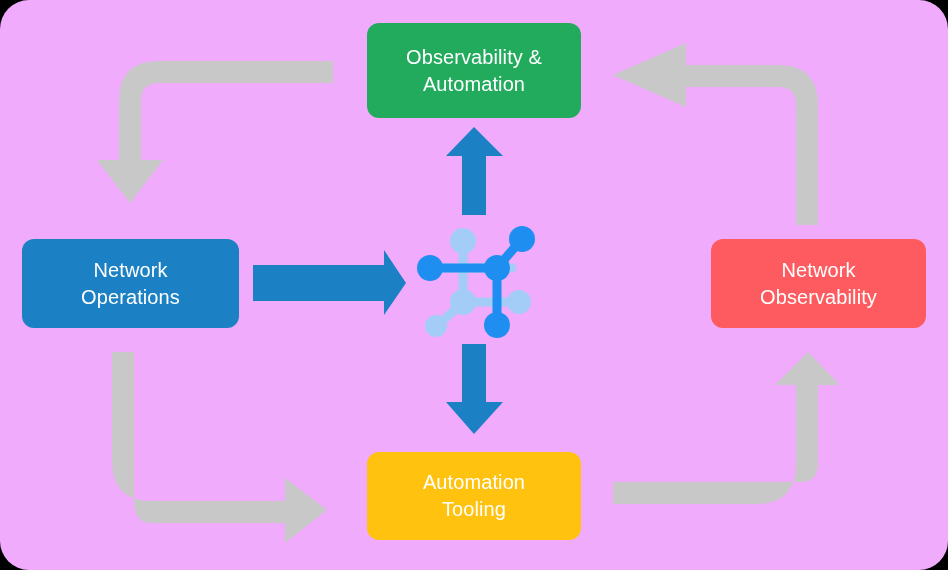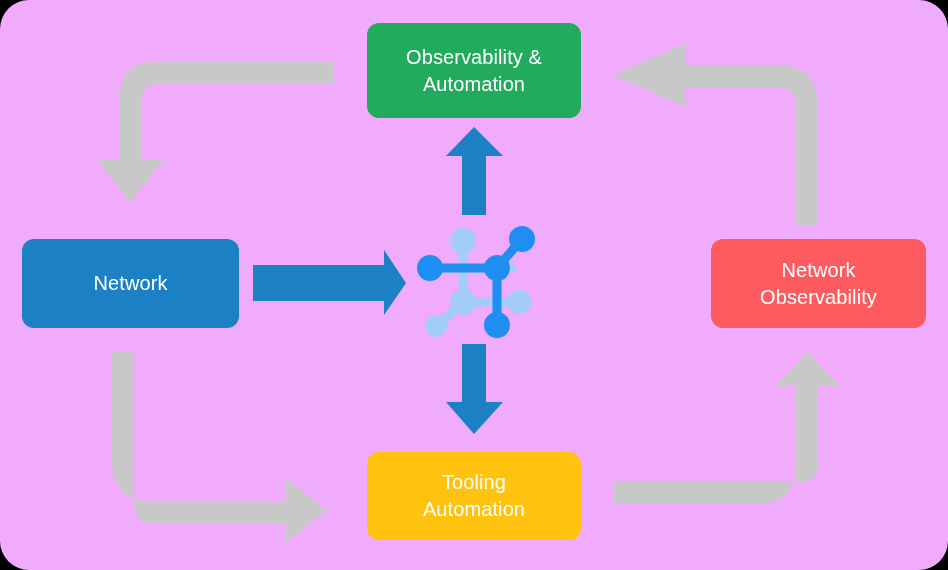--- a/index.html
+++ b/index.html
@@ -186,30 +186,31 @@
   <div class="node-box" id="box-observability" style="background: rgb(34, 171, 92); color: rgb(255, 255, 255);">
     <div>
       <span>Observability &amp;</span>
       <span>Automation</span>
     </div>
   </div>
 
   <div class="node-box" id="box-network-operations" style="background: rgb(27, 129, 196); color: rgb(255, 255, 255);">
     <div>
       <span>Network</span>
+      <span>Operations</span>
     </div>
   </div>
 
   <div class="node-box" id="box-network-infrastructure" style="background: rgb(253, 91, 95); color: rgb(255, 255, 255);">
     <div>
       <span>Network</span>
       <span>Observability</span>
     </div>
   </div>
 
   <div class="node-box" id="box-automation-tooling" style="background: rgb(255, 194, 14); color: rgb(255, 255, 255);">
     <div>
+      <span>Automation</span>
       <span>Tooling</span>
-      <span>Automation</span>
     </div>
   </div>
 
 </div>
 
 </body></html>

